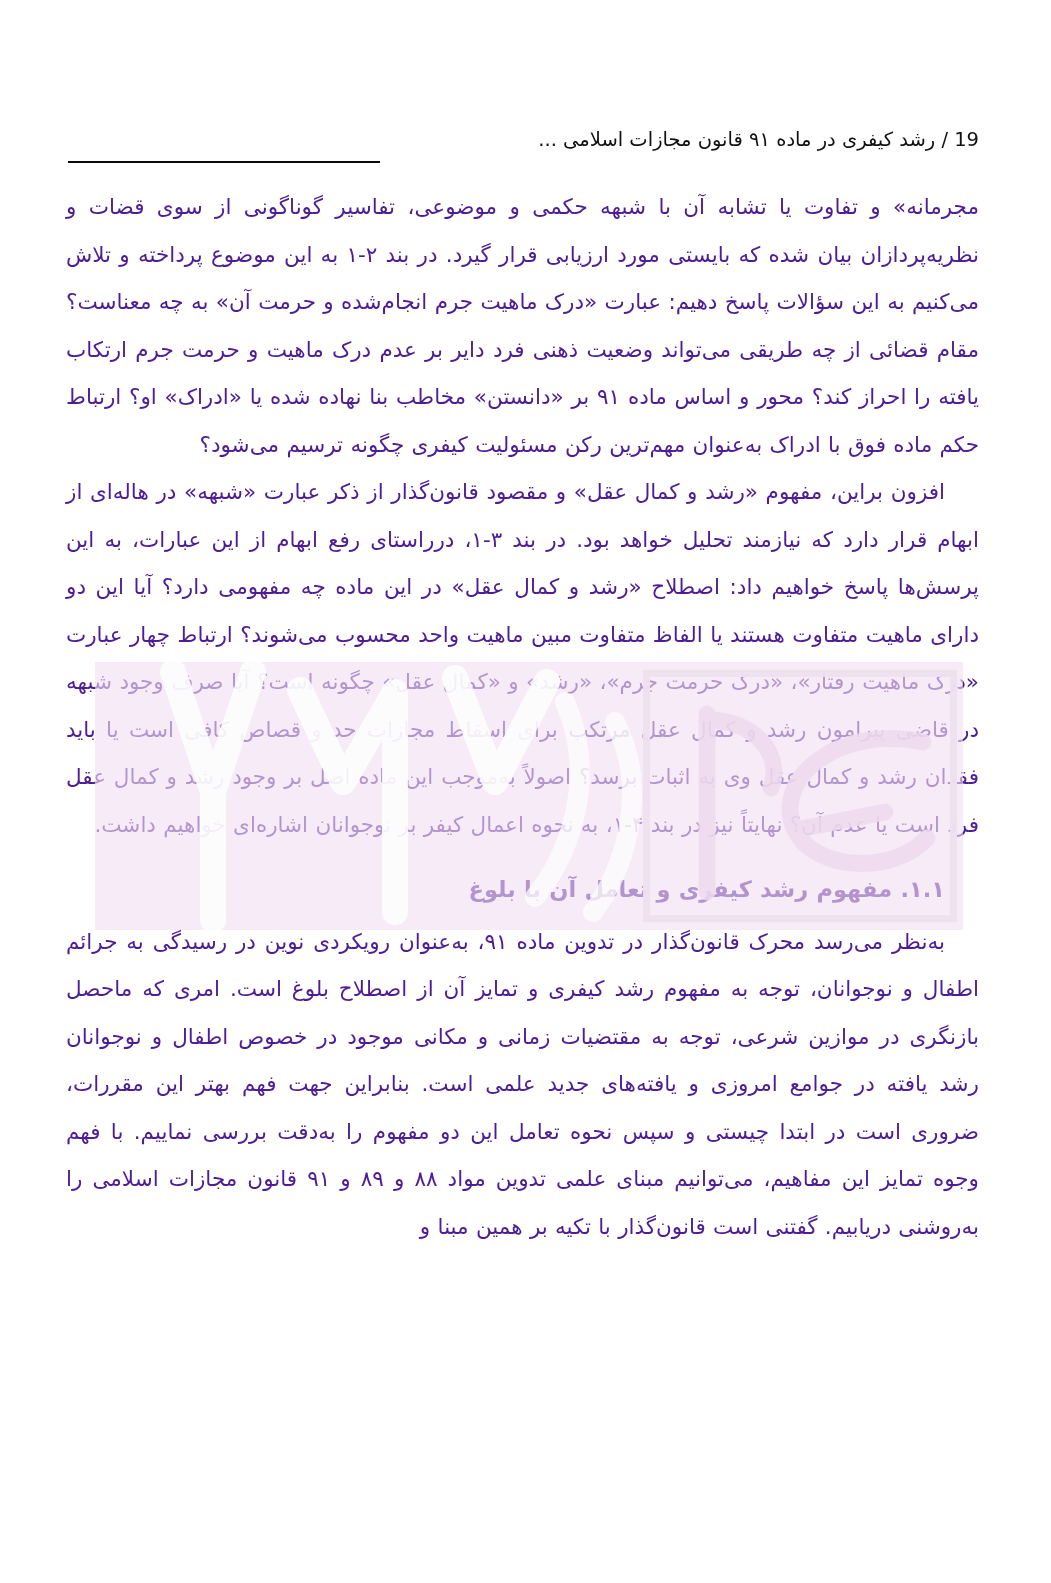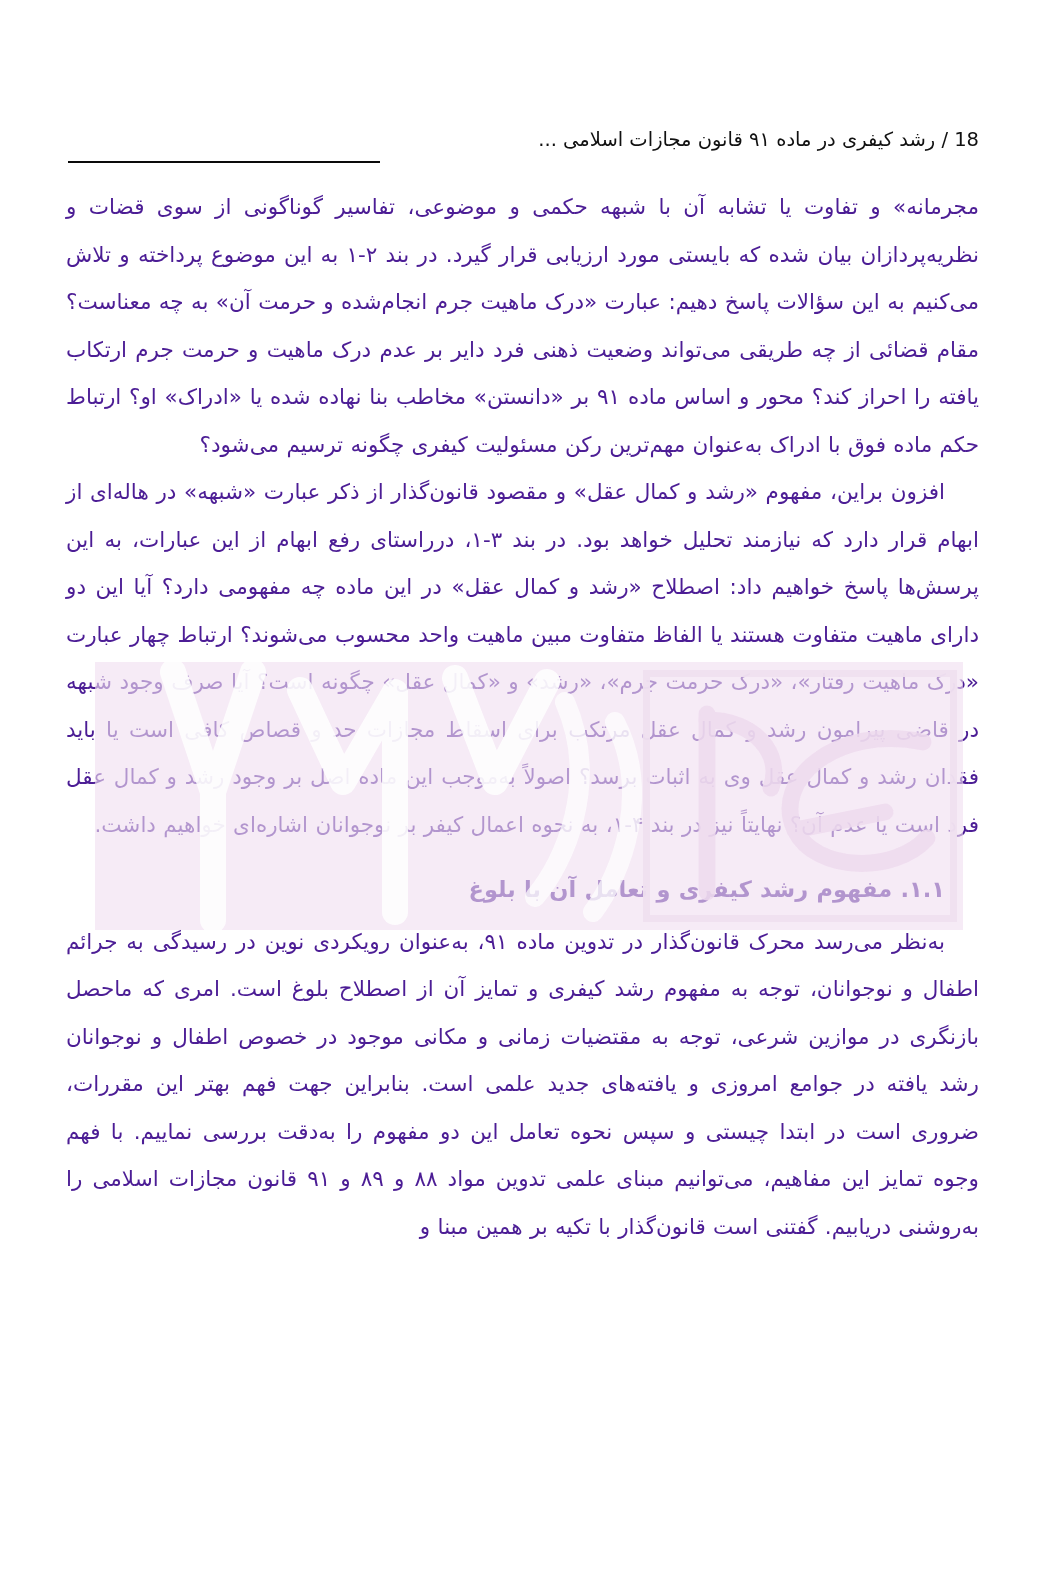--- a/index.html
+++ b/index.html
@@ -116,21 +116,21 @@
     opacity: 0.9;
   }
   .wm-art svg { width: 100%; height: 100%; display: block; }
 </style>
 </head>
 <body>
 
 <div class="page">
 
   <div class="header-zone">
-    <div class="header-line">18 / رشد کیفری در ماده ۹۱ قانون مجازات اسلامی ...</div>
+    <div class="header-line">19 / رشد کیفری در ماده ۹۱ قانون مجازات اسلامی ...</div>
     <div class="header-rule"></div>
   </div>
 
   <div class="content">
 
     <p class="para no-indent">مجرمانه» و تفاوت یا تشابه آن با شبهه حکمی و موضوعی، تفاسیر گوناگونی از سوی قضات و نظریه‌پردازان بیان شده که بایستی مورد ارزیابی قرار گیرد. در بند ۲-۱ به این موضوع پرداخته و تلاش می‌کنیم به این سؤالات پاسخ دهیم: عبارت «درک ماهیت جرم انجام‌شده و حرمت آن» به چه معناست؟ مقام قضائی از چه طریقی می‌تواند وضعیت ذهنی فرد دایر بر عدم درک ماهیت و حرمت جرم ارتکاب یافته را احراز کند؟ محور و اساس ماده ۹۱ بر «دانستن» مخاطب بنا نهاده شده یا «ادراک» او؟ ارتباط حکم ماده فوق با ادراک به‌عنوان مهم‌ترین رکن مسئولیت کیفری چگونه ترسیم می‌شود؟</p>
 
     <p class="para">افزون براین، مفهوم «رشد و کمال عقل» و مقصود قانون‌گذار از ذکر عبارت «شبهه» در هاله‌ای از ابهام قرار دارد که نیازمند تحلیل خواهد بود. در بند ۳-۱، درراستای رفع ابهام از این عبارات، به این پرسش‌ها پاسخ خواهیم داد: اصطلاح «رشد و کمال عقل» در این ماده چه مفهومی دارد؟ آیا این دو دارای ماهیت متفاوت هستند یا الفاظ متفاوت مبین ماهیت واحد محسوب می‌شوند؟ ارتباط چهار عبارت «درک ماهیت رفتار»، «درک حرمت جرم»، «رشد» و «کمال عقل» چگونه است؟ آیا صرف وجود شبهه در قاضی پیرامون رشد و کمال عقل مرتکب برای اسقاط مجازات حد و قصاص کافی است یا باید فقدان رشد و کمال عقل وی به اثبات برسد؟ اصولاً به‌موجب این ماده اصل بر وجود رشد و کمال عقل فرد است یا عدم آن؟ نهایتاً نیز در بند ۴-۱، به نحوه اعمال کیفر بر نوجوانان اشاره‌ای خواهیم داشت.</p>
 
     <h2 class="heading">۱.۱. مفهوم رشد کیفری و تعامل آن با بلوغ</h2>

